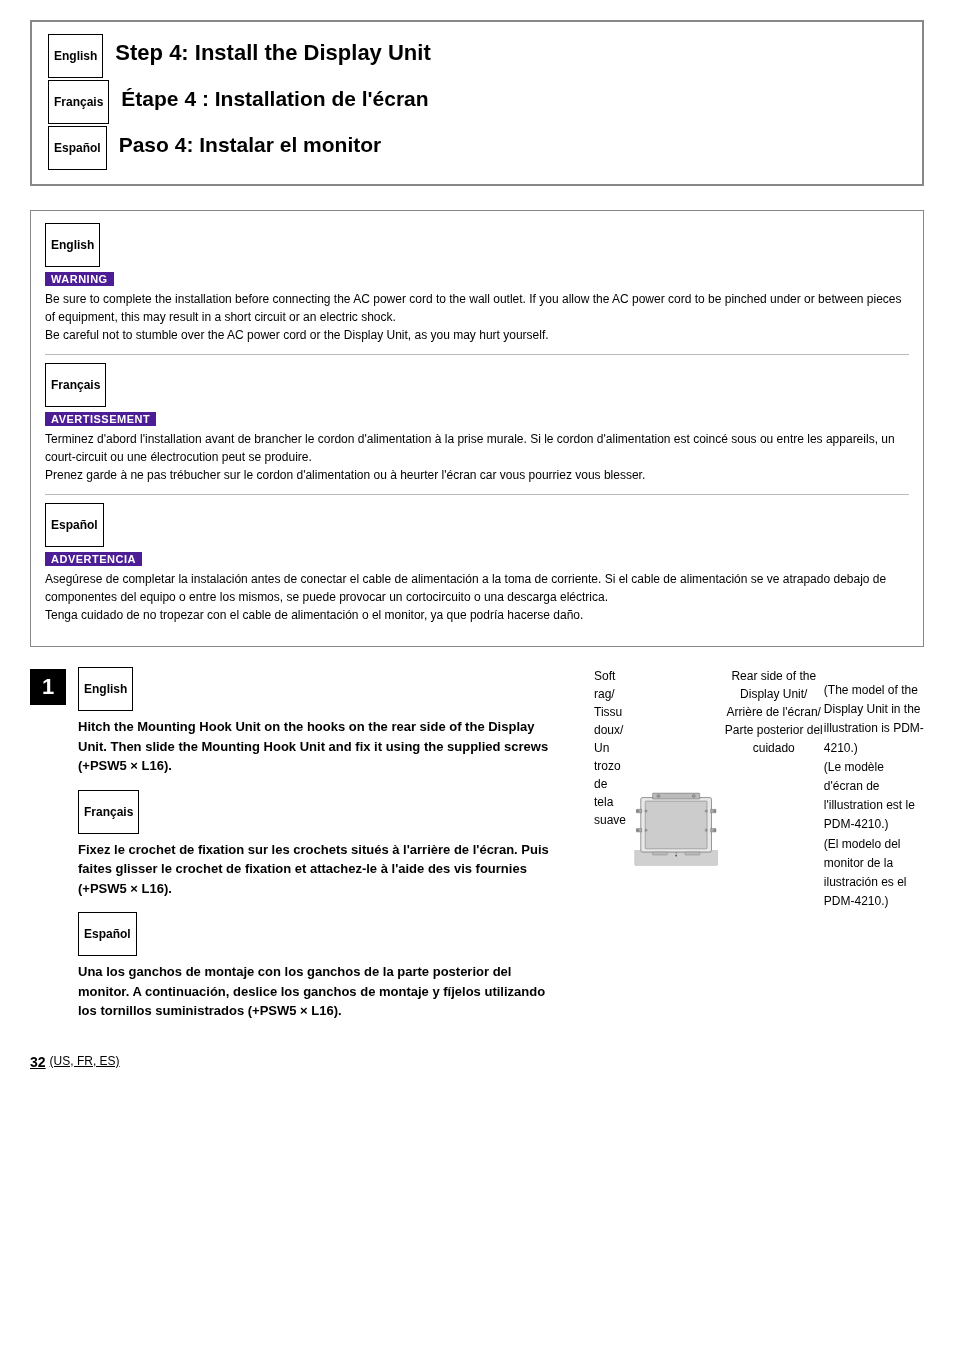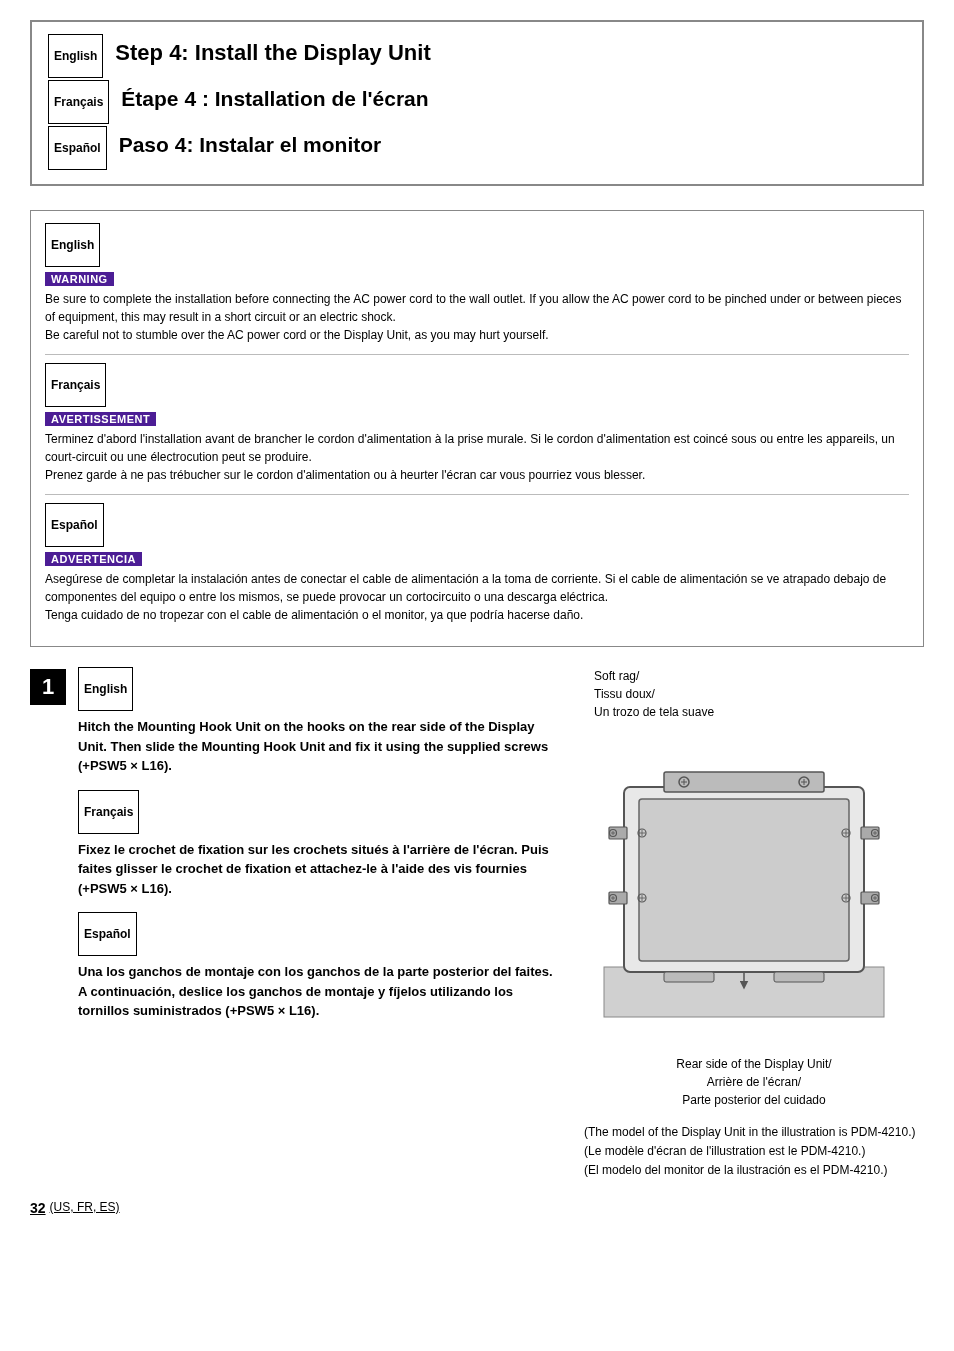--- a/index.html
+++ b/index.html
@@ -104,21 +104,21 @@
       font-size: 13px;
       font-weight: bold;
       line-height: 1.5;
     }
 
     
     .illustration-area {
       width: 340px;
       flex-shrink: 0;
       display: flex;
-      flex-direction: column;
+      flex-direction: row;
       align-items: flex-start;
     }
     .soft-rag-label {
       font-size: 12px;
       line-height: 1.5;
       margin-bottom: 6px;
       margin-left: 10px;
     }
 
     
@@ -229,21 +229,21 @@
       <div class="step-lang-block">
         <span class="lang-tag">Français</span>
         <div class="step-bold-text">
           Fixez le crochet de fixation sur les crochets situés à l'arrière de l'écran. Puis faites glisser le crochet de fixation et attachez-le à l'aide des vis fournies (+PSW5 × L16).
         </div>
       </div>
 
       <div class="step-lang-block">
         <span class="lang-tag">Español</span>
         <div class="step-bold-text">
-          Una los ganchos de montaje con los ganchos de la parte posterior del faites. A continuación, deslice los ganchos de montaje y fíjelos utilizando los tornillos suministrados (+PSW5 × L16).
+          Una los ganchos de montaje con los ganchos de la parte posterior del monitor. A continuación, deslice los ganchos de montaje y fíjelos utilizando los tornillos suministrados (+PSW5 × L16).
         </div>
       </div>
 
     </div>
   </div>
 
   <div class="illustration-area">
     <div class="soft-rag-label">
       <span>Soft rag/</span><br>
       <span>Tissu doux/</span><br>

